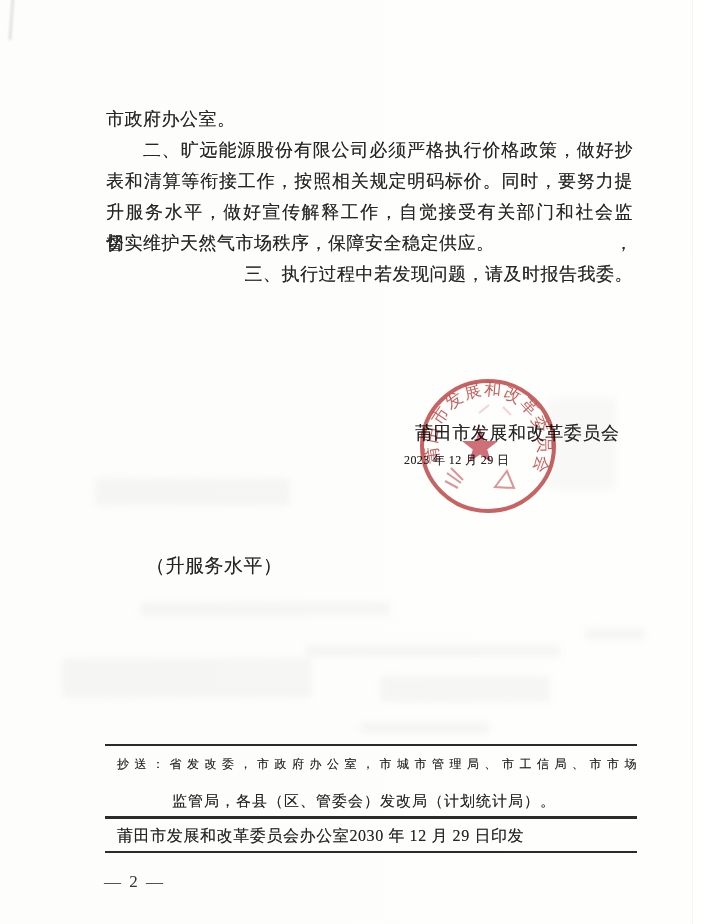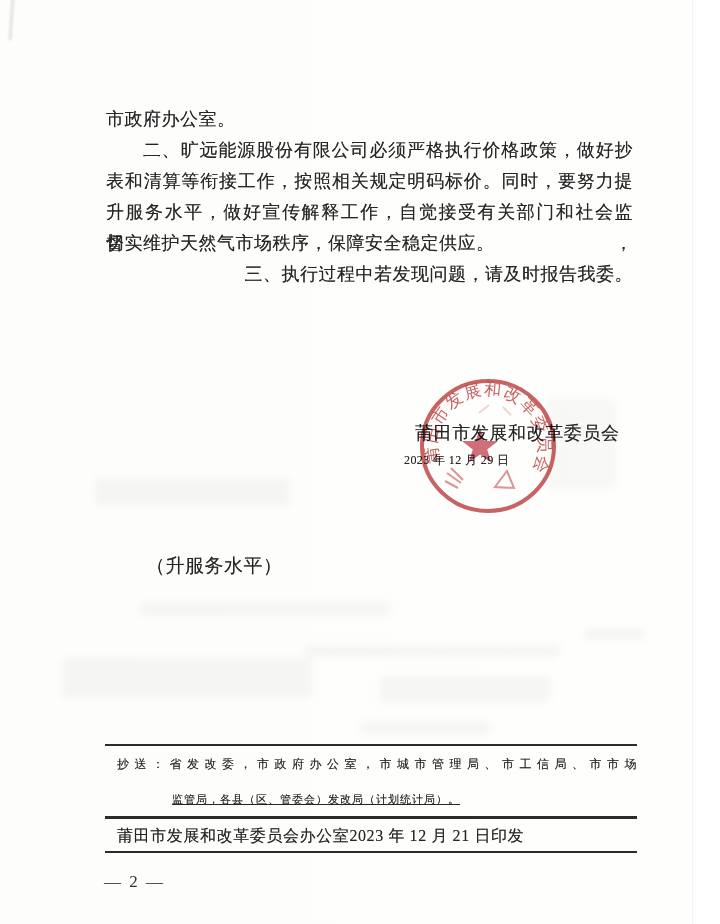--- a/index.html
+++ b/index.html
@@ -41,21 +41,21 @@
 
   
   .note{position:absolute;left:146px;top:553px;font-size:19px;letter-spacing:.5px;text-shadow:0 0 .5px rgba(30,30,30,.5);}
 
   
   .rule{position:absolute;left:105px;width:532px;background:#2b2b2b;}
   .rule-top{top:744px;height:2px;}
   .rule-mid{top:816px;height:3px;}
   .rule-bottom{top:851px;height:2px;}
   .cc-line1{position:absolute;left:117px;top:756px;width:520px;font-size:12px;letter-spacing:.5px;text-align:justify;text-align-last:justify;text-shadow:0 0 .5px rgba(30,30,30,.5);}
-  .cc-line2{position:absolute;left:172px;top:792px;font-size:11px;letter-spacing:1px;text-shadow:0 0 .5px rgba(30,30,30,.5);text-decoration:underline;}
+  .cc-line2{position:absolute;left:172px;top:792px;font-size:15px;letter-spacing:1px;text-shadow:0 0 .5px rgba(30,30,30,.5);}
   .office-line{position:absolute;left:117px;top:826px;width:512px;display:flex;justify-content:flex-start;font-size:16px;letter-spacing:.6px;text-shadow:0 0 .5px rgba(30,30,30,.5);}
   .page-num{position:absolute;left:104px;top:872px;font-size:17px;letter-spacing:2px;color:#333;}
 </style>
 </head>
 <body>
 
 <div class="page">
 
   <div class="scan-edge"></div>
   <div class="corner-crease"></div>
@@ -105,19 +105,19 @@
   <div class="note">（升服务水平）</div>
 
   <div class="rule rule-top"></div>
   <div class="cc-line1">
     <span>抄送：</span><span>省发改委，市政府办公室，市城市管理局、市工信局、市市场</span>
   </div>
   <div class="cc-line2">监管局，各县（区、管委会）发改局（计划统计局）。</div>
   <div class="rule rule-mid"></div>
   <div class="office-line">
     <span>莆田市发展和改革委员会办公室</span>
-    <span>2023 年 12 月 21 日印发</span>
+    <span>2030 年 12 月 29 日印发</span>
   </div>
   <div class="rule rule-bottom"></div>
 
   <div class="page-num">— 2 —</div>
 
 </div>
 
 </body></html>

